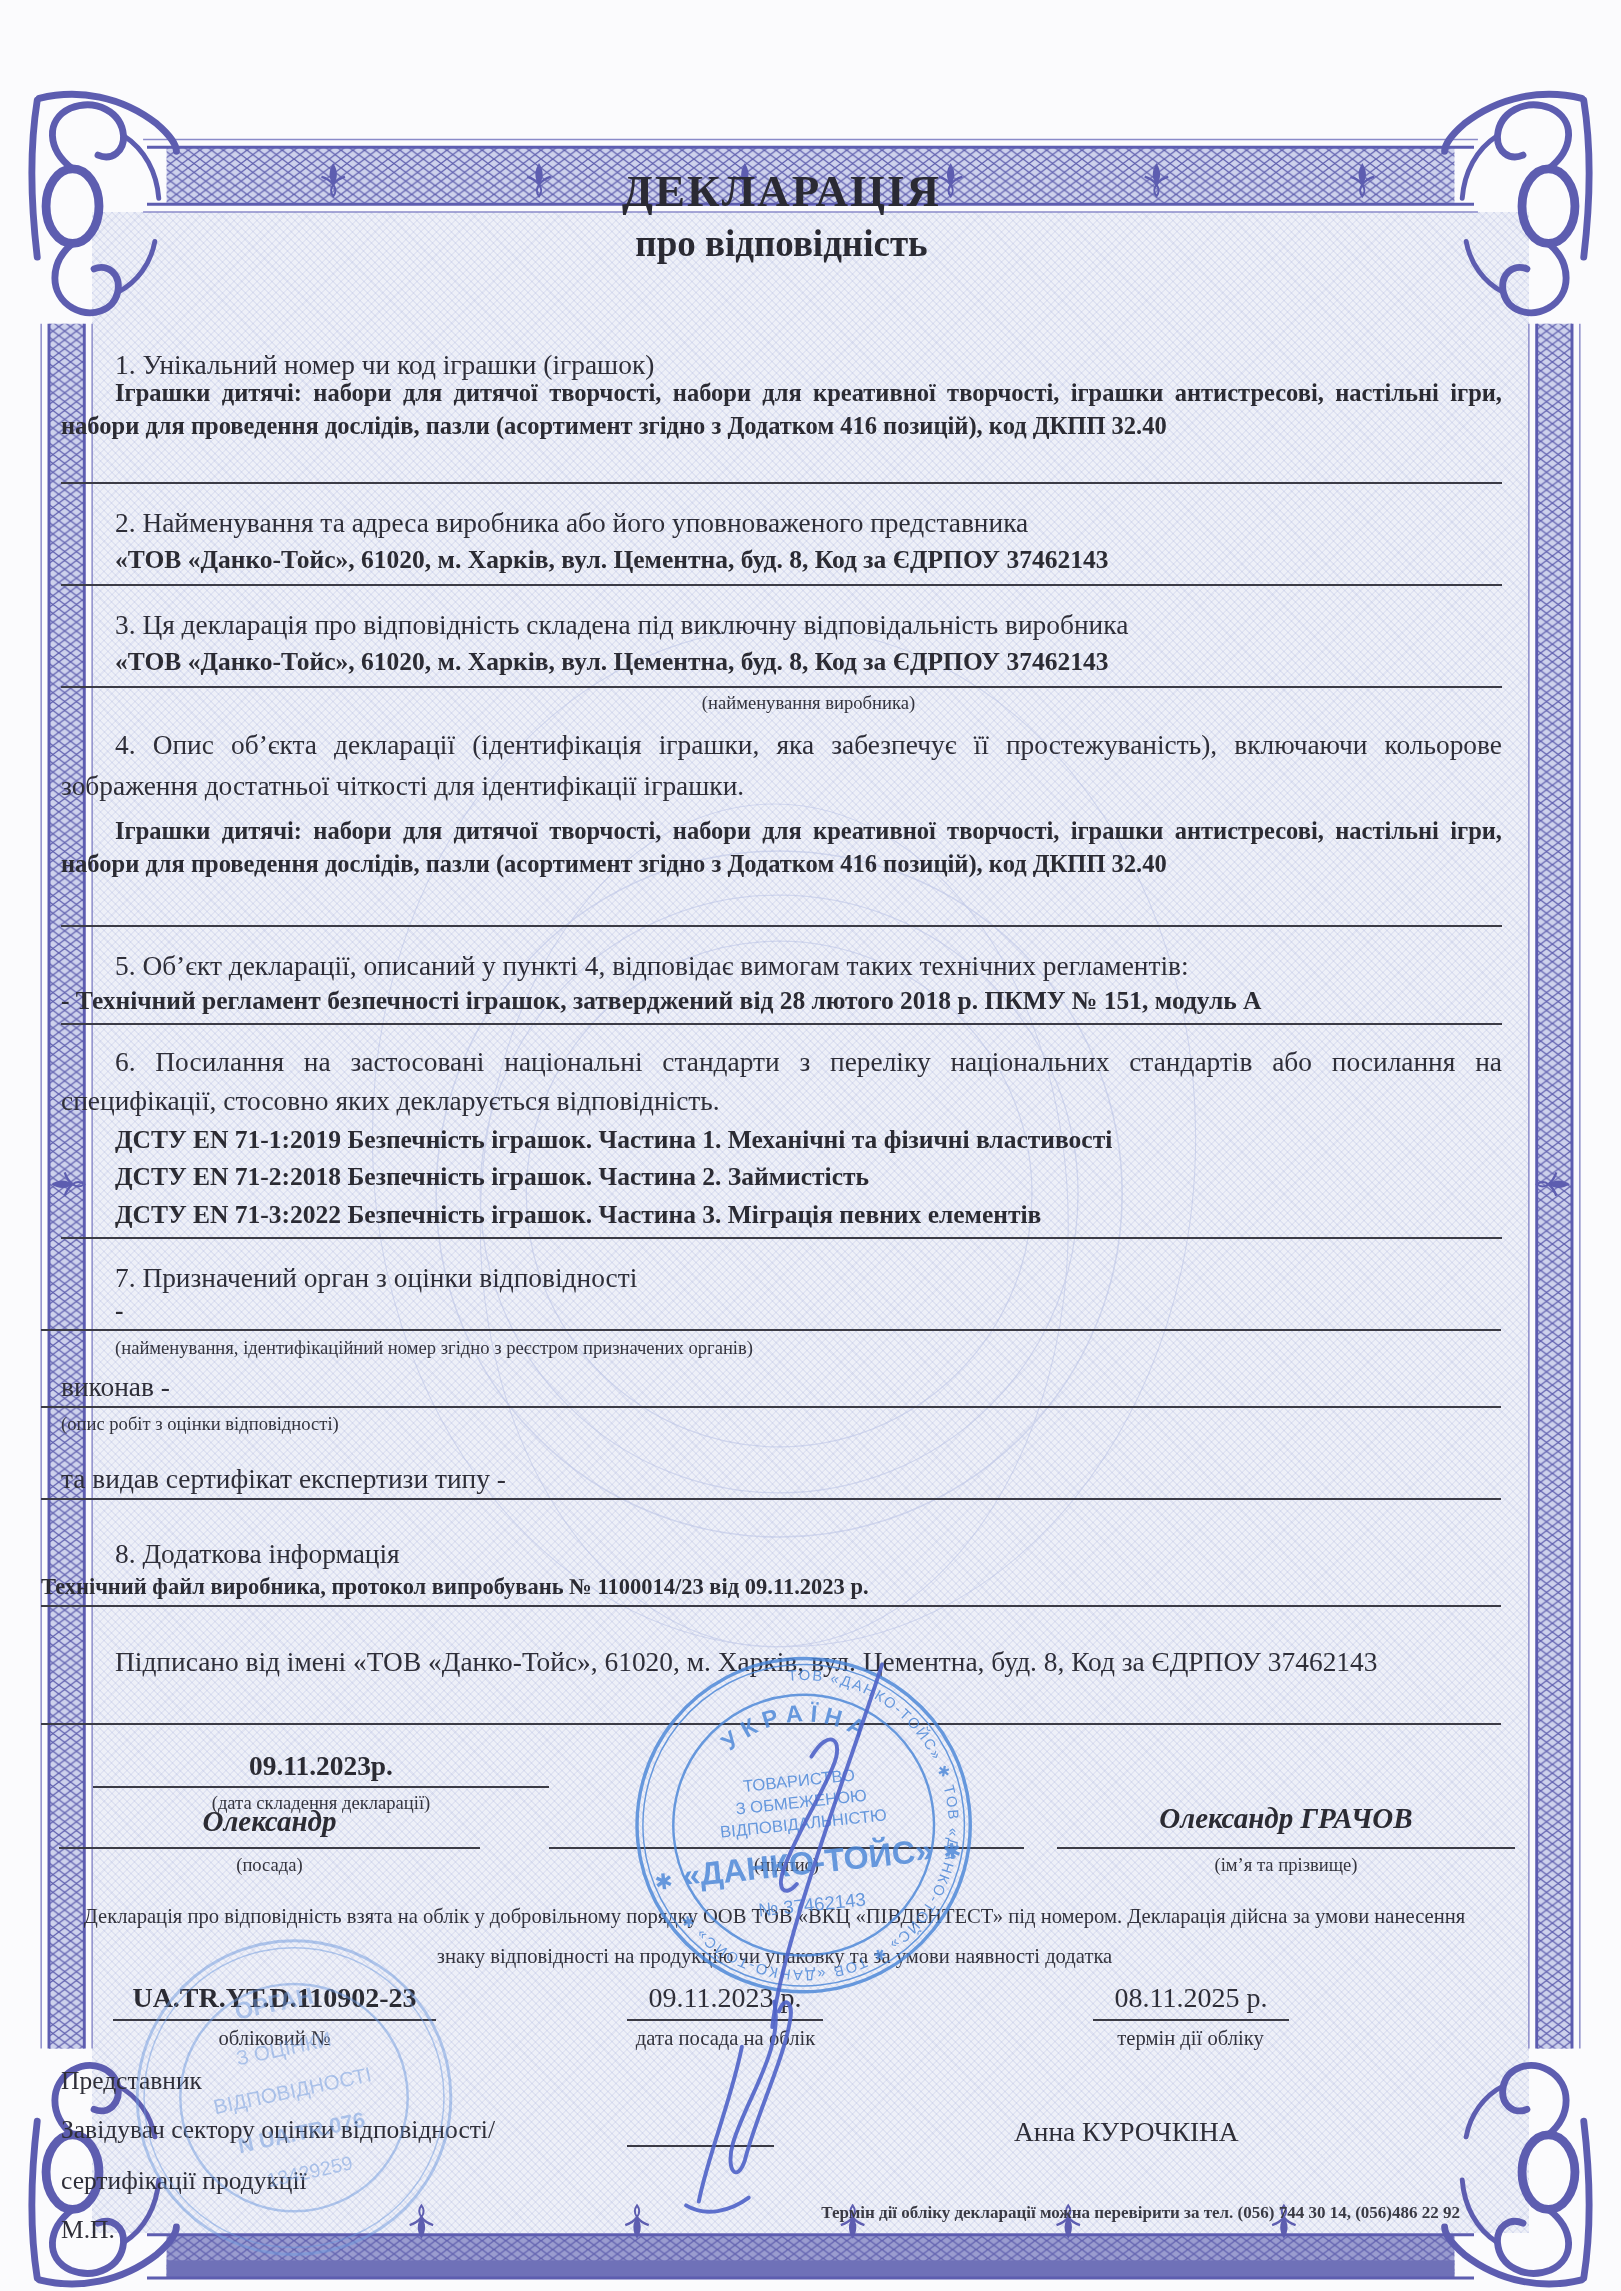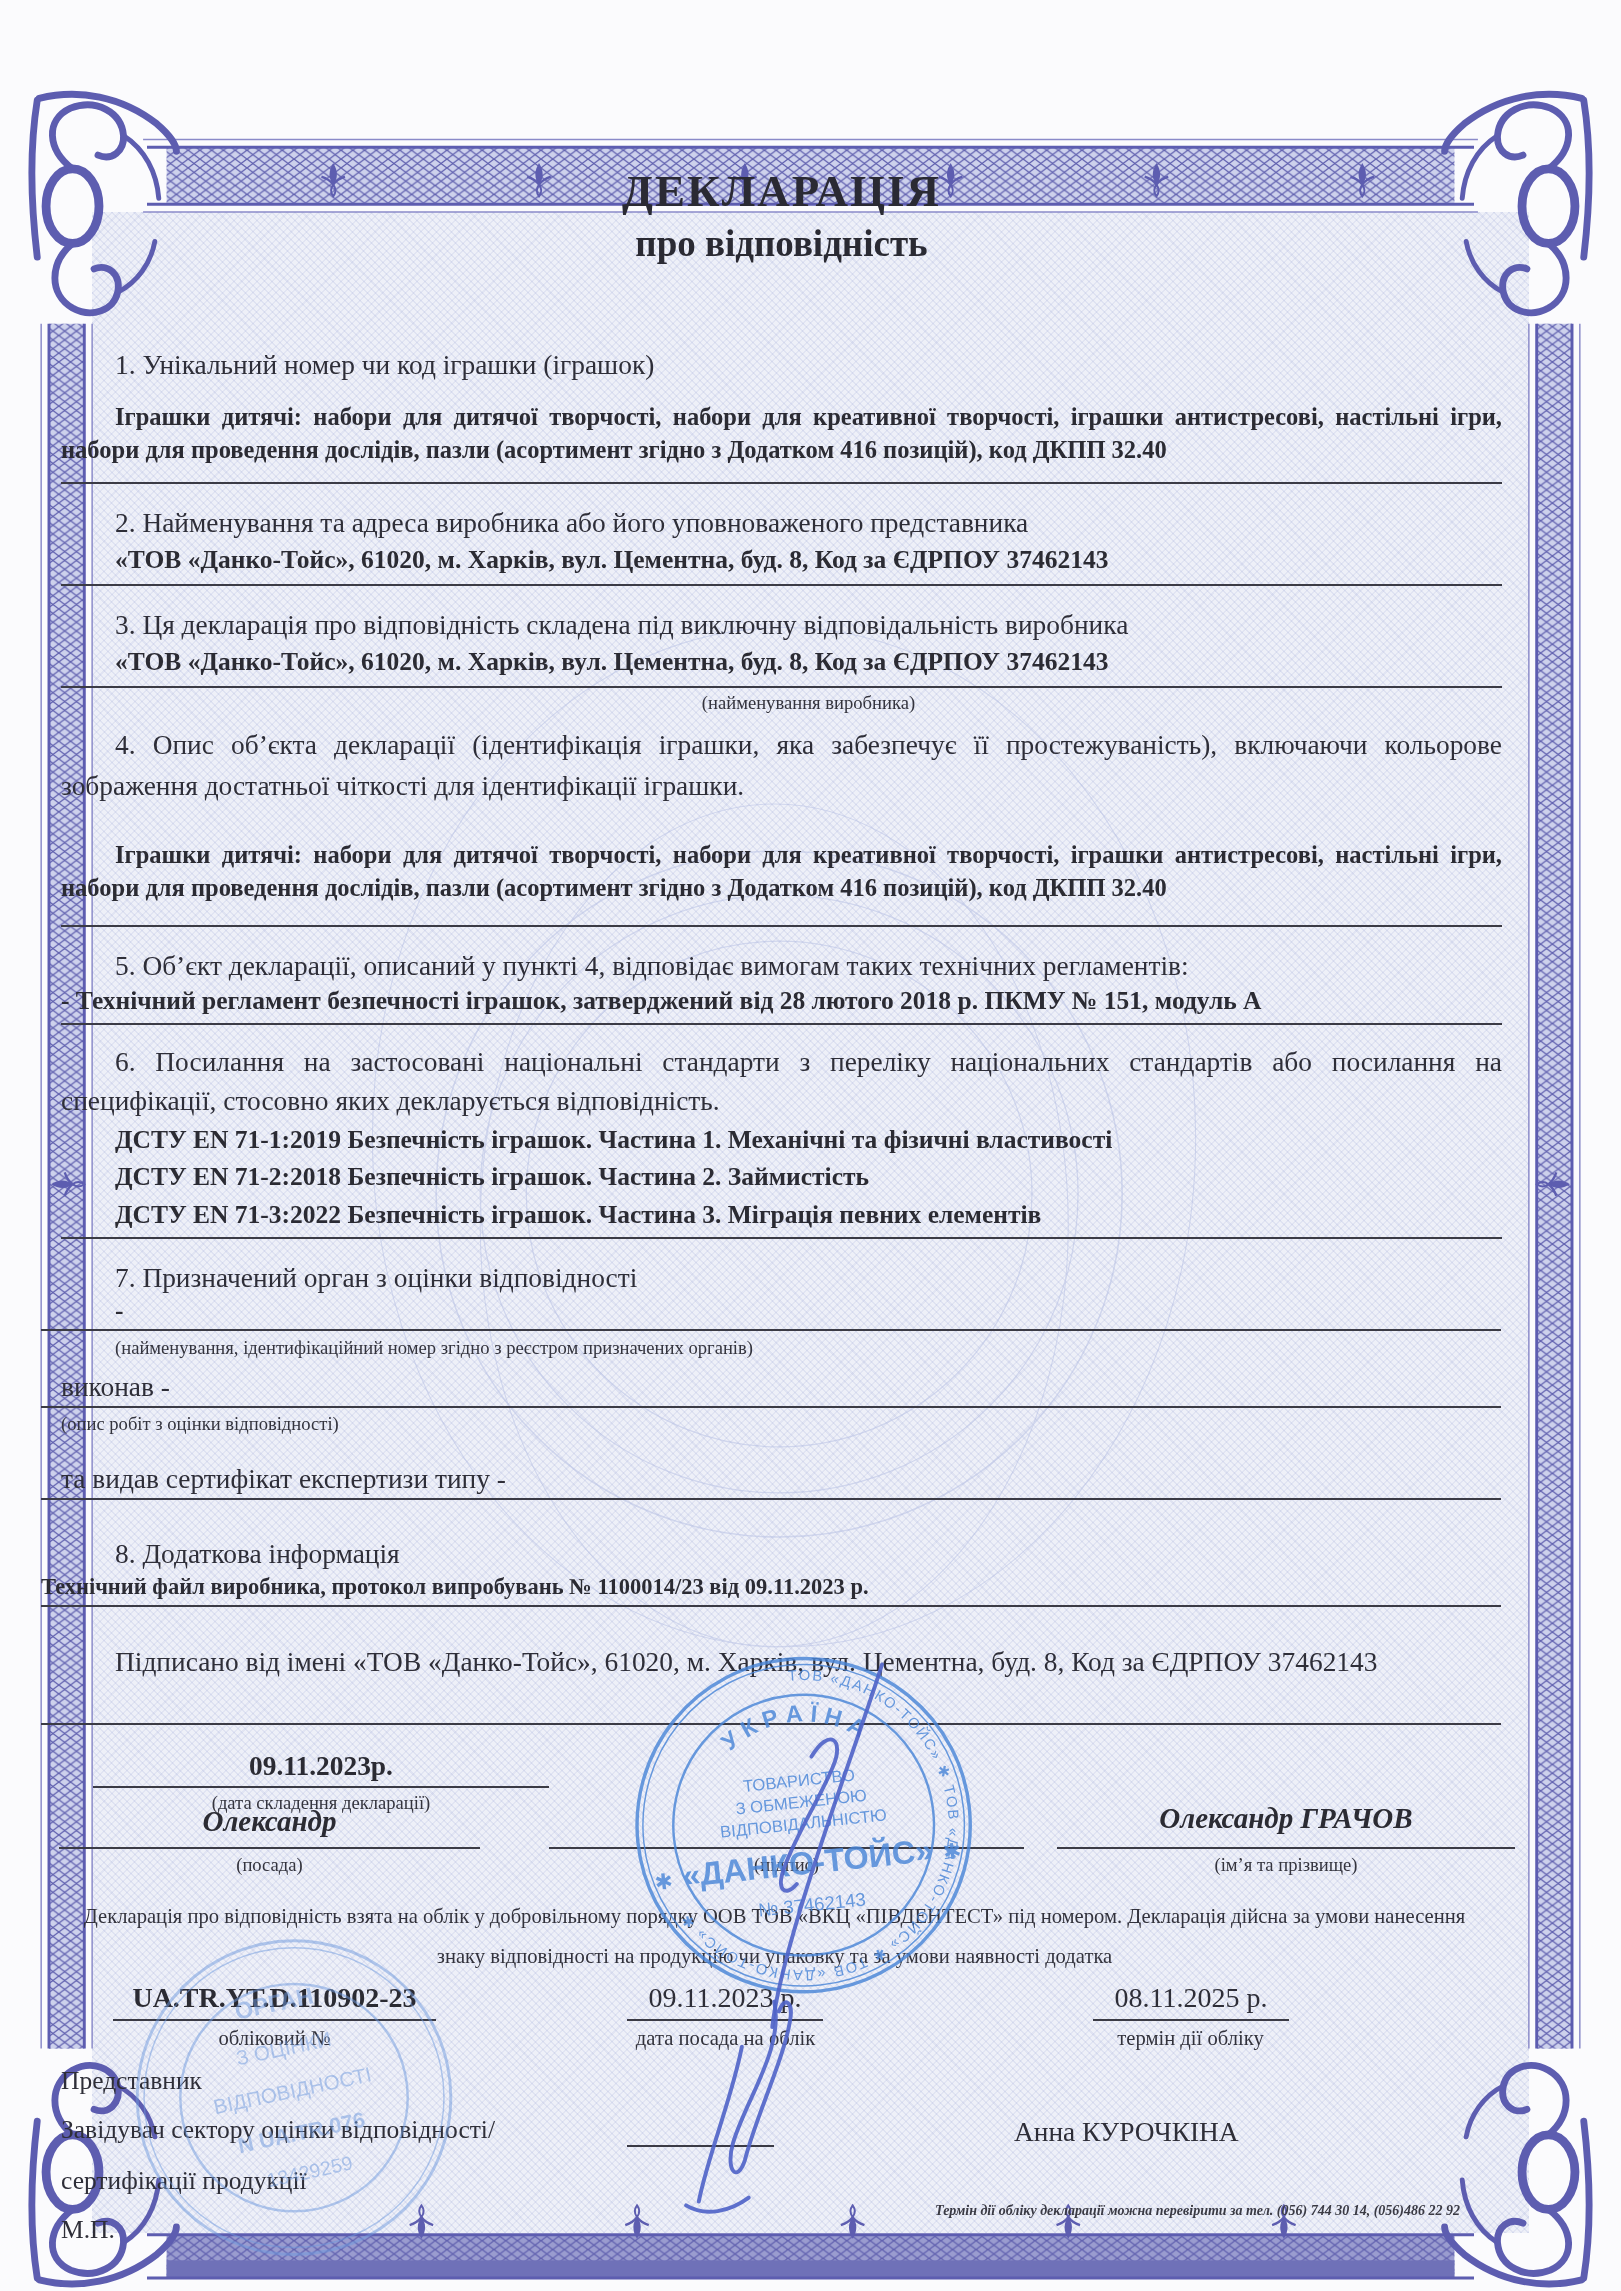--- a/index.html
+++ b/index.html
@@ -19,32 +19,32 @@
     z-index:0;
   }
   .border-svg{position:absolute;left:0;top:0;z-index:1;}
   .content{position:absolute;inset:0;z-index:2;}
   .blk{position:absolute;}
   .ctr{text-align:center;}
   .jst{text-align:justify;}
   .title{font-size:45px;font-weight:bold;letter-spacing:2px;color:#2a2a33;}
   .subtitle{font-size:37px;font-weight:bold;color:#2a2a33;}
   .hd{font-size:27.4px;line-height:39px;color:#2e2e38;}
-  .bold-body{font-size:24.5px;font-weight:bold;line-height:33px;color:#2b2b33;margin-top:24px;}
+  .bold-body{font-size:24.5px;font-weight:bold;line-height:33px;color:#2b2b33;}
   .val{font-size:25.5px;font-weight:bold;color:#2b2b33;}
   .cap{font-size:18.6px;color:#34343e;}
   .rule{position:absolute;border-top:2px solid #3b3b45;height:0;}
   .rule.thick{border-top-width:2.9px;}
   .sig-name{font-size:29px;font-weight:bold;font-style:italic;color:#2b2b33;}
   .regnote{font-size:20.6px;line-height:40px;color:#32323c;}
   .acc-num{font-size:28px;font-weight:bold;color:#2b2b33;}
   .acc-date{font-size:28px;color:#2e2e38;}
   .acc-cap{font-size:20.6px;color:#32323c;}
   .rep{font-size:25.5px;color:#2e2e38;}
-  .footer-note{font-size:14px;font-weight:bold;font-style:italic;color:#3a3a44;}
+  .footer-note{font-size:17px;font-weight:bold;color:#3a3a44;}
   .stamp-layer{position:absolute;left:0;top:0;z-index:3;}
   .sign-layer{position:absolute;left:0;top:0;z-index:4;}
 </style>
 </head>
 <body>
 
 <div class="page">
 
   <div class="texture"></div>
 

